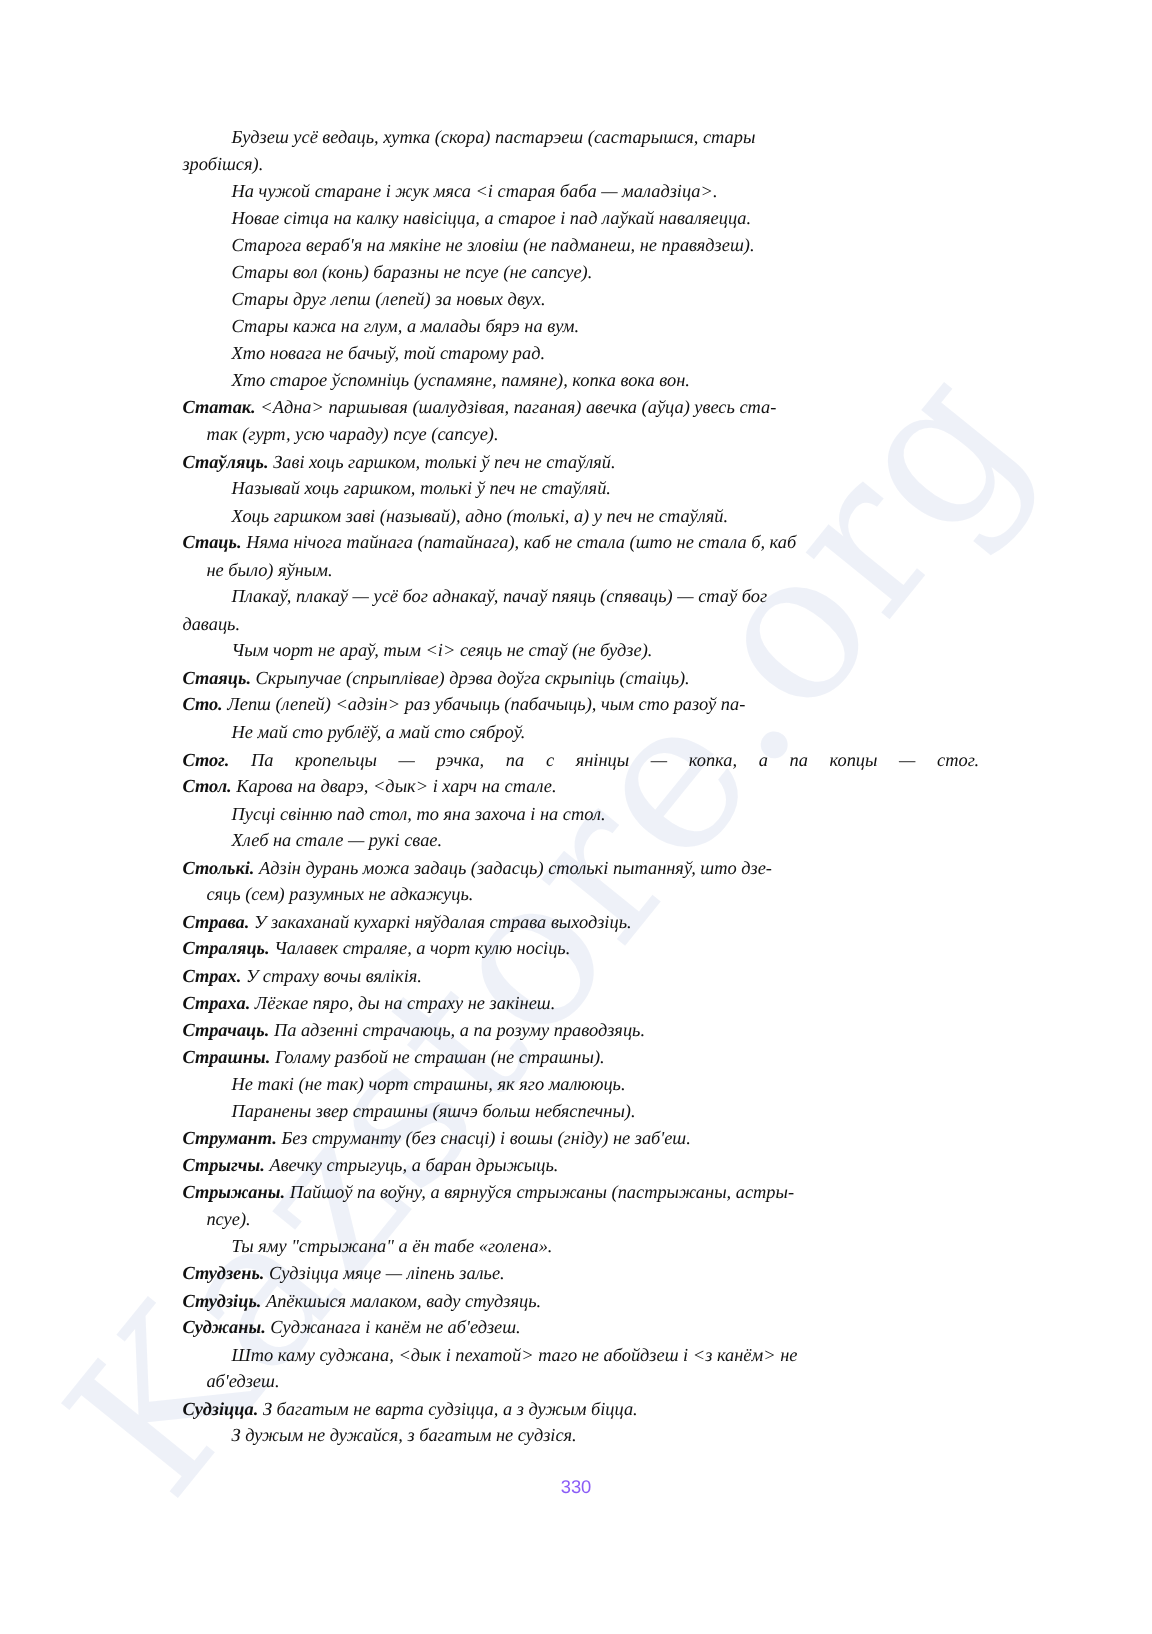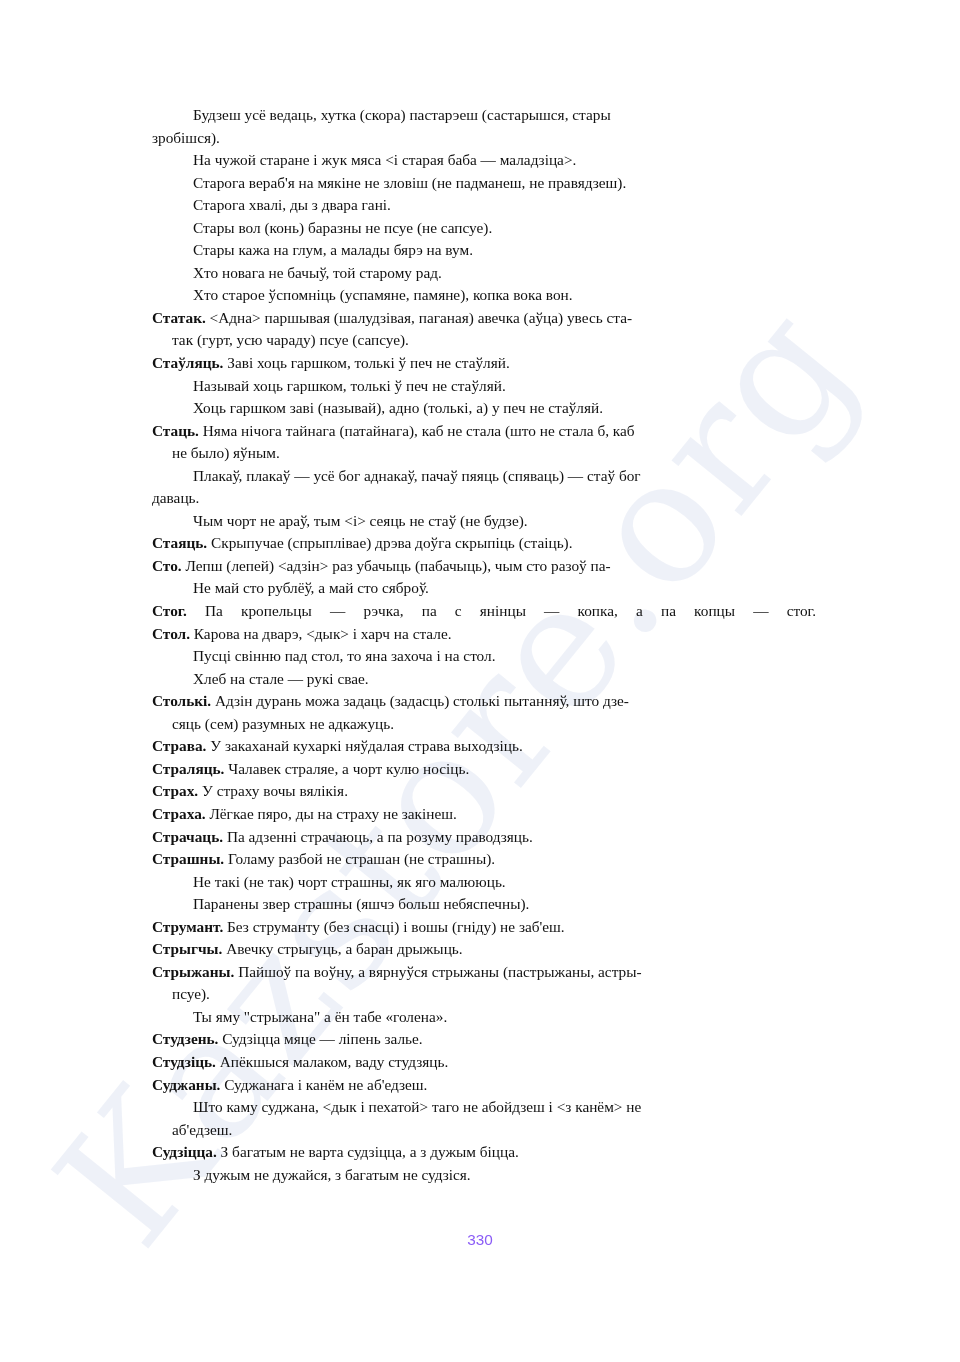--- a/index.html
+++ b/index.html
@@ -54,20 +54,21 @@
     z-index: 2;
     font-size: 15.3px;
     line-height: 22.55px;
   }
 
   .line {
     text-align: left;
     margin: 0;
     white-space: pre-wrap;
     text-indent: 0;
+    font-style: italic;
   }
   
   .lvl-head { padding-left: 0; }
   
   .lvl-runover { padding-left: 20px; }
   
   .lvl-sub { padding-left: 41px; }
 
   .hw {
     font-weight: bold;
@@ -97,23 +98,24 @@
 <div id="page">
 
   <div id="watermark-layer">
     <div class="wm wm-main">Kazstore.org</div>
   </div>
 
   <div id="content">
       <div class="line lvl-sub"><span><span>Будзеш усё ведаць, хутка (скора) пастарэеш (састарышся, стары</span></span></div>
       <div class="line lvl-head"><span><span>зробішся).</span></span></div>
       <div class="line lvl-sub"><span><span>На чужой старане і жук мяса &lt;і старая баба — маладзіца&gt;.</span></span></div>
+      <div class="line lvl-sub"><span><span>Новае сітца на калку навісіцца, а старое і пад лаўкай наваляецца.</span></span></div>
       <div class="line lvl-sub"><span><span>Старога вераб'я на мякіне не зловіш (не падманеш, не правядзеш).</span></span></div>
-      <div class="line lvl-sub"><span><span>Старога хвалі, ды з двара гані.</span></span></div>
       <div class="line lvl-sub"><span><span>Стары вол (конь) баразны не псуе (не сапсуе).</span></span></div>
+      <div class="line lvl-sub"><span><span>Стары друг лепш (лепей) за новых двух.</span></span></div>
       <div class="line lvl-sub"><span><span>Стары кажа на глум, а малады бярэ на вум.</span></span></div>
       <div class="line lvl-sub"><span><span>Хто новага не бачыў, той старому рад.</span></span></div>
       <div class="line lvl-sub"><span><span>Хто старое ўспомніць (успамяне, памяне), копка вока вон.</span></span></div>
       <div class="line lvl-head"><span><span class="hw">Статак.</span><span> &lt;Адна&gt; паршывая (шалудзівая, паганая) авечка (аўца) увесь ста-</span></span></div>
       <div class="line lvl-runover"><span><span>так (гурт, усю чараду) псуе (сапсуе).</span></span></div>
       <div class="line lvl-head"><span><span class="hw">Стаўляць.</span><span> Заві хоць гаршком, толькі ў печ не стаўляй.</span></span></div>
       <div class="line lvl-sub"><span><span>Называй хоць гаршком, толькі ў печ не стаўляй.</span></span></div>
       <div class="line lvl-sub"><span><span>Хоць гаршком заві (называй), адно (толькі, а) у печ не стаўляй.</span></span></div>
       <div class="line lvl-head"><span><span class="hw">Стаць.</span><span> Няма нічога тайнага (патайнага), каб не стала (што не стала б, каб</span></span></div>
       <div class="line lvl-runover"><span><span>не было) яўным.</span></span></div>

